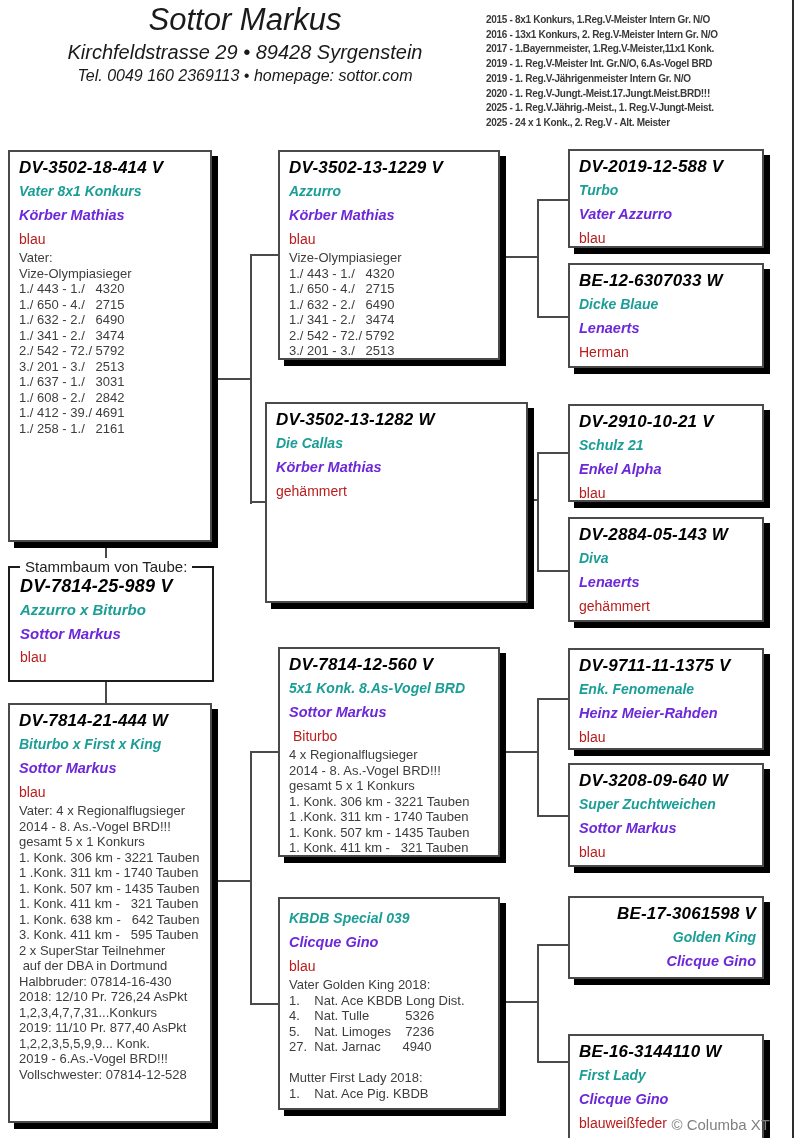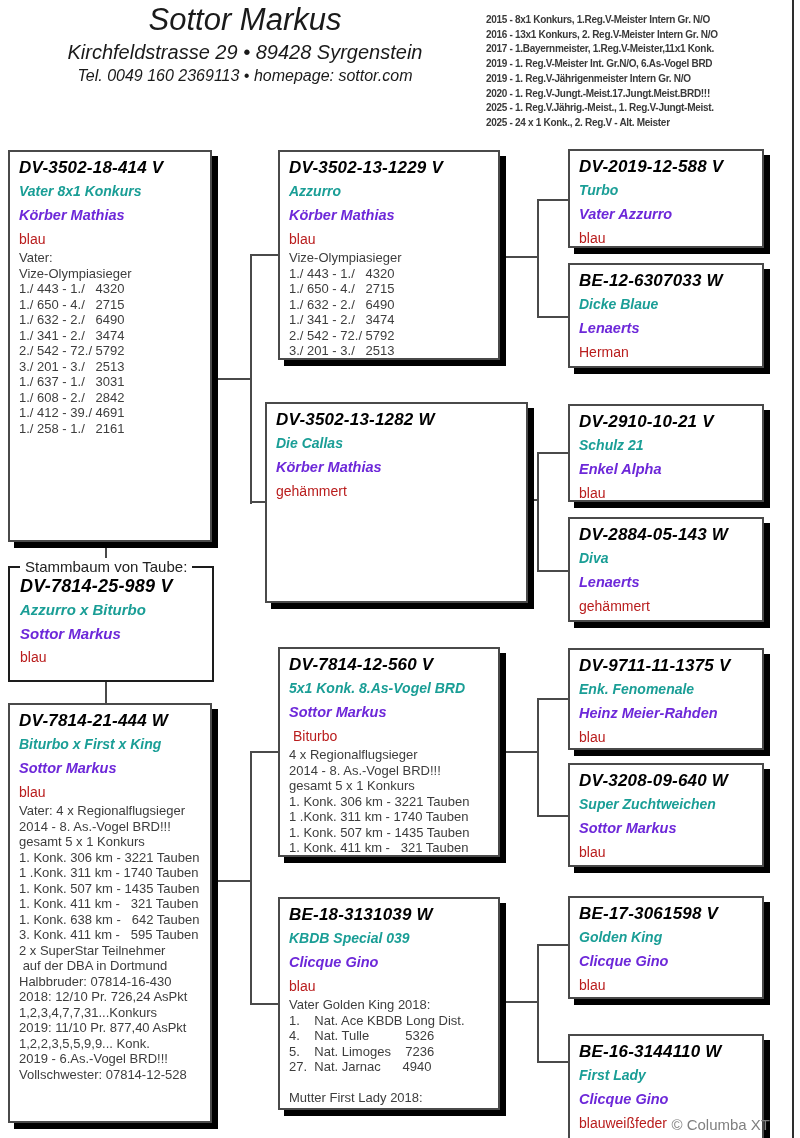--- a/index.html
+++ b/index.html
@@ -174,21 +174,20 @@
 2014 - 8. As.-Vogel BRD!!!
 gesamt 5 x 1 Konkurs
 1. Konk. 306 km - 3221 Tauben
 1 .Konk. 311 km - 1740 Tauben
 1. Konk. 507 km - 1435 Tauben
 1. Konk. 411 km -   321 Tauben
 1. Konk. 638 km -   642 Tauben</div>
   </div>
 
   <div class="pbox" style="left:278px;top:897px;width:222px;height:213px;">
-    <div class="ring">BE-18-3131039 W</div>
     <div class="bname">KBDB Special 039</div>
     <div class="breeder">Clicque Gino</div>
     <div class="cline">blau</div>
     <div class="details">Vater Golden King 2018:
 1.    Nat. Ace KBDB Long Dist.
 4.    Nat. Tulle          5326
 5.    Nat. Limoges    7236
 27.  Nat. Jarnac      4940
 
 Mutter First Lady 2018:
@@ -230,21 +229,21 @@
     <div class="cline">blau</div>
   </div>
 
   <div class="pbox" style="left:568px;top:763px;width:196px;height:104px;">
     <div class="ring">DV-3208-09-640 W</div>
     <div class="bname">Super Zuchtweichen</div>
     <div class="breeder">Sottor Markus</div>
     <div class="cline">blau</div>
   </div>
 
-  <div class="pbox" style="left:568px;top:896px;width:196px;height:103px;">
+  <div class="pbox" style="left:568px;top:896px;width:196px;height:83px;text-align:right;">
     <div class="ring">BE-17-3061598 V</div>
     <div class="bname">Golden King</div>
     <div class="breeder">Clicque Gino</div>
     <div class="cline">blau</div>
   </div>
 
   <div class="pbox" style="left:568px;top:1034px;width:196px;height:107px;">
     <div class="ring">BE-16-3144110 W</div>
     <div class="bname">First Lady</div>
     <div class="breeder">Clicque Gino</div>

